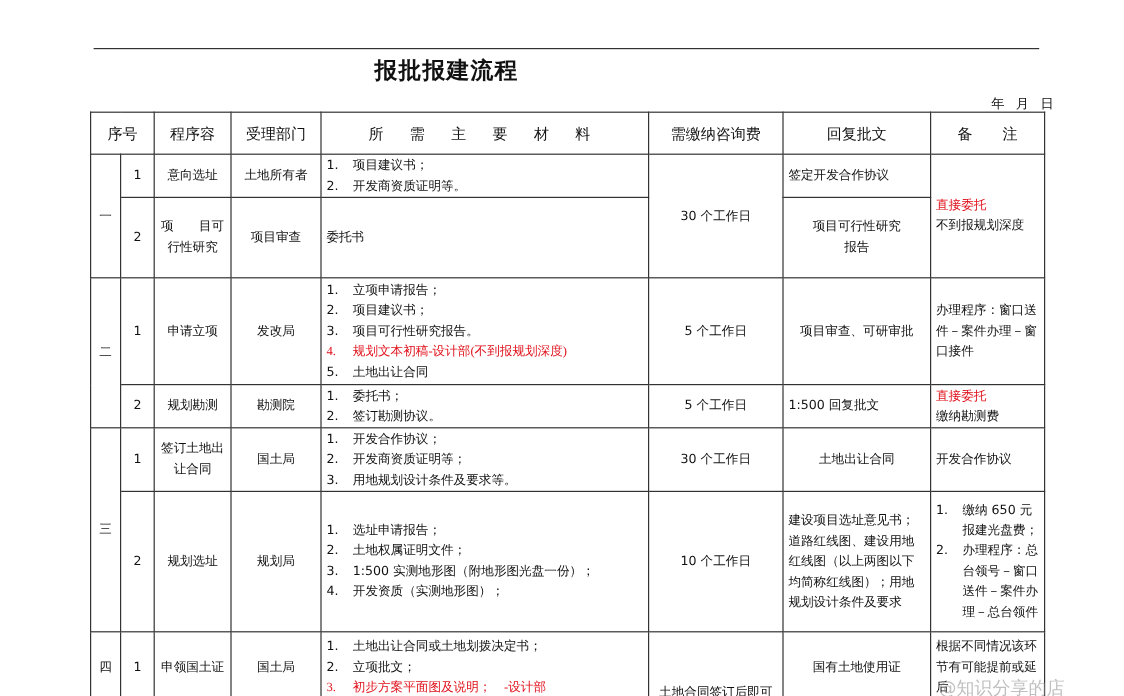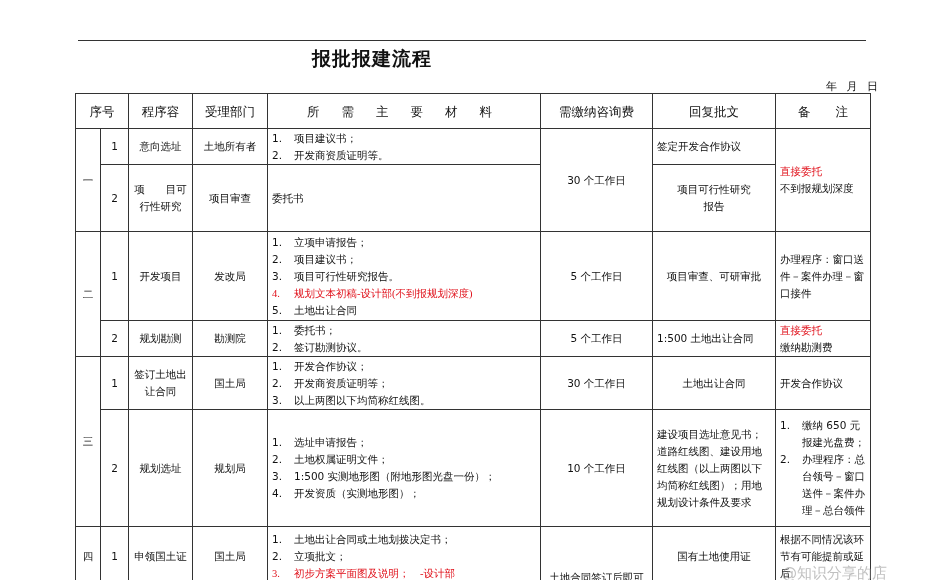--- a/index.html
+++ b/index.html
@@ -79,21 +79,21 @@
     <td class="c">2</td>
     <td class="c">项　　目可行性研究</td>
     <td class="c">项目审查</td>
     <td class="l">委托书</td>
     <td class="c" style="padding:16px 22px">项目可行性研究报告</td>
   </tr>
 
   <tr style="height:89px">
     <td rowspan="2" class="c">二</td>
     <td class="c">1</td>
-    <td class="c">开发项目</td>
+    <td class="c">申请立项</td>
     <td class="c">发改局</td>
     <td class="l">
       <ol class="mat">
         <li>
               <span class="n">1.</span>
               <span>立项申请报告；</span>
             </li>
         <li>
               <span class="n">2.</span>
               <span>项目建议书；</span>
@@ -126,21 +126,21 @@
               <span class="n">1.</span>
               <span>委托书；</span>
             </li>
         <li>
               <span class="n">2.</span>
               <span>签订勘测协议。</span>
             </li>
       </ol>
     </td>
     <td class="c">5 个工作日</td>
-    <td class="l">1:500 土地出让合同</td>
+    <td class="l">1:500 回复批文</td>
     <td class="l">
       <div class="red">直接委托</div>
       <div>缴纳勘测费</div>
     </td>
   </tr>
 
   <tr style="height:53px">
     <td rowspan="2" class="c">三</td>
     <td class="c">1</td>
     <td class="c">签订土地出让合同</td>
@@ -150,21 +150,21 @@
         <li>
               <span class="n">1.</span>
               <span>开发合作协议；</span>
             </li>
         <li>
               <span class="n">2.</span>
               <span>开发商资质证明等；</span>
             </li>
         <li>
               <span class="n">3.</span>
-              <span>以上两图以下均简称红线图。</span>
+              <span>用地规划设计条件及要求等。</span>
             </li>
       </ol>
     </td>
     <td class="c">30 个工作日</td>
     <td class="c">土地出让合同</td>
     <td class="l">开发合作协议</td>
   </tr>
   <tr style="height:117px">
     <td class="c">2</td>
     <td class="c">规划选址</td>

